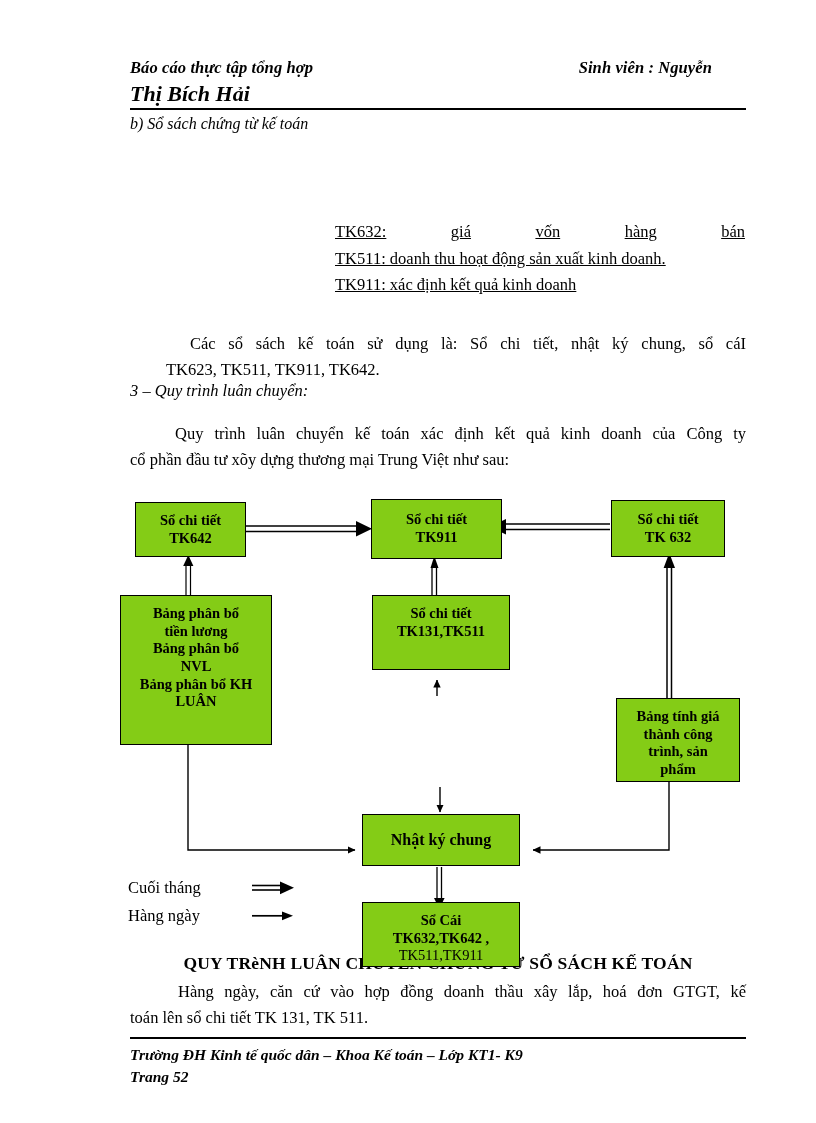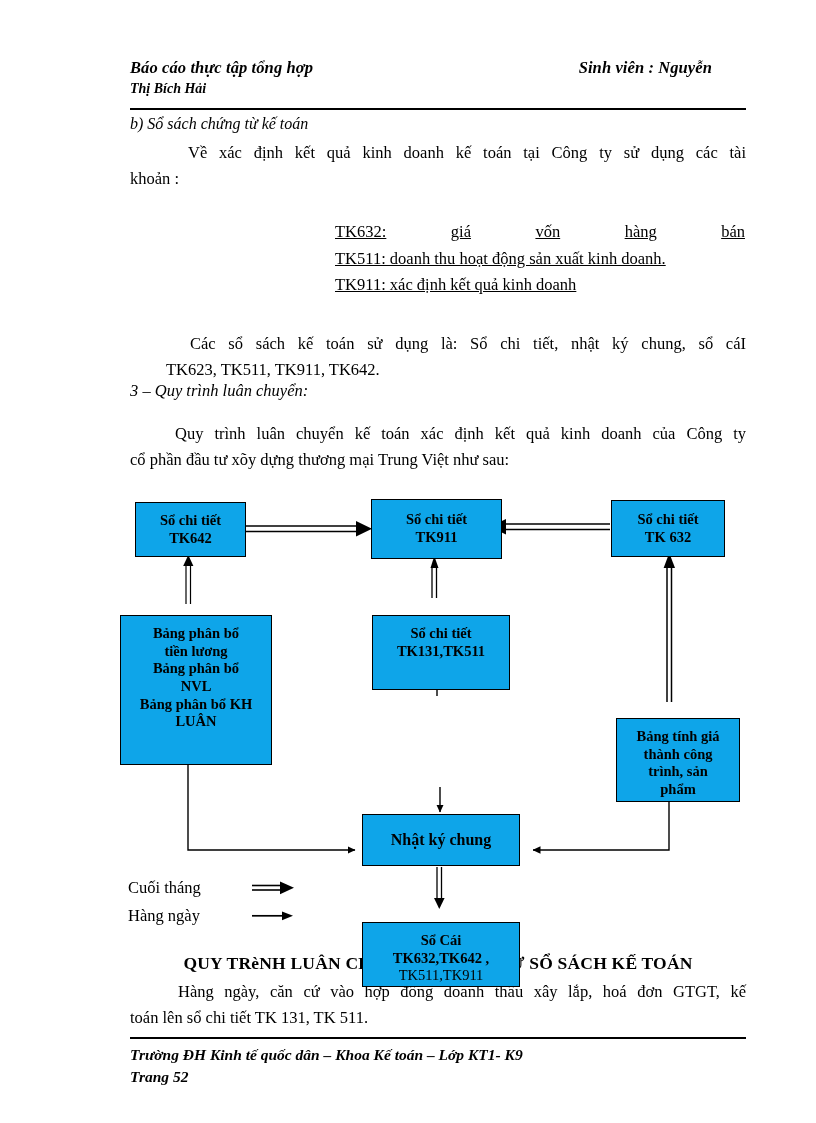--- a/index.html
+++ b/index.html
@@ -36,21 +36,21 @@
     font-weight: bold;
     font-style: italic;
     font-size: 16.5px;
     letter-spacing: 0.1px;
   }
   .header-left { white-space: nowrap; }
   .header-right { white-space: nowrap; padding-right: 28px;}
   .header-second {
     font-weight: bold;
     font-style: italic;
-    font-size: 14px;
+    font-size: 22px;
     margin-top: 3px;
   }
   .hr-top {
     position: absolute;
     left: 130px;
     top: 96px;
     width: 616px;
     border-top: 2.2px solid #000;
   }
 
@@ -127,36 +127,36 @@
     position: absolute;
     left: 0;
     top: 0;
     width: 816px;
     height: 1123px;
     pointer-events: none;
   }
   .fbox {
     position: absolute;
     border: 1.6px solid #000;
-    background: #0ea5e9;
+    background: #84cc16;
     box-sizing: border-box;
     display: flex;
     align-items: center;
     justify-content: center;
     text-align: center;
     font-family: "Liberation Serif", "DejaVu Serif", serif;
     font-weight: bold;
     font-size: 14.5px;
     line-height: 1.22;
     z-index: 5;
   }
   .fbox .inner { width: 100%; padding: 0 3px; }
   .fbox .inner span { display: block; white-space: nowrap; }
 
-  .fbox.top-align { align-items: flex-start; padding-top: 9px; margin-top: 20px; }
+  .fbox.top-align { align-items: flex-start; padding-top: 9px; }
 
   
   .legend {
     position: absolute;
     left: 128px;
     top: 862px;
     font-size: 16.5px;
     line-height: 1.0;
     z-index: 6;
   }
@@ -226,24 +226,20 @@
     <div class="header-row">
       <div class="header-left">Báo cáo thực tập tổng hợp</div>
       <div class="header-right">Sinh viên : Nguyễn</div>
     </div>
     <div class="header-second">Thị Bích Hải</div>
   </div>
   <div class="hr-top"></div>
 
   <div class="btext lead-1 ital">b) Sổ sách chứng từ kế toán</div>
 
-  <div class="btext para-1">
-    <span class="l1">Về xác định kết quả kinh doanh kế toán tại Công ty sử dụng các tài</span>
-    <span class="l2">khoản :</span>
-  </div>
 
   <div class="acct">
     <div class="row spread">
       <span>TK632:</span>
       <span>giá</span>
       <span>vốn</span>
       <span>hàng</span>
       <span>bán</span>
     </div>
     <div class="row">TK511: doanh thu hoạt động sản xuất kinh doanh.</div>

